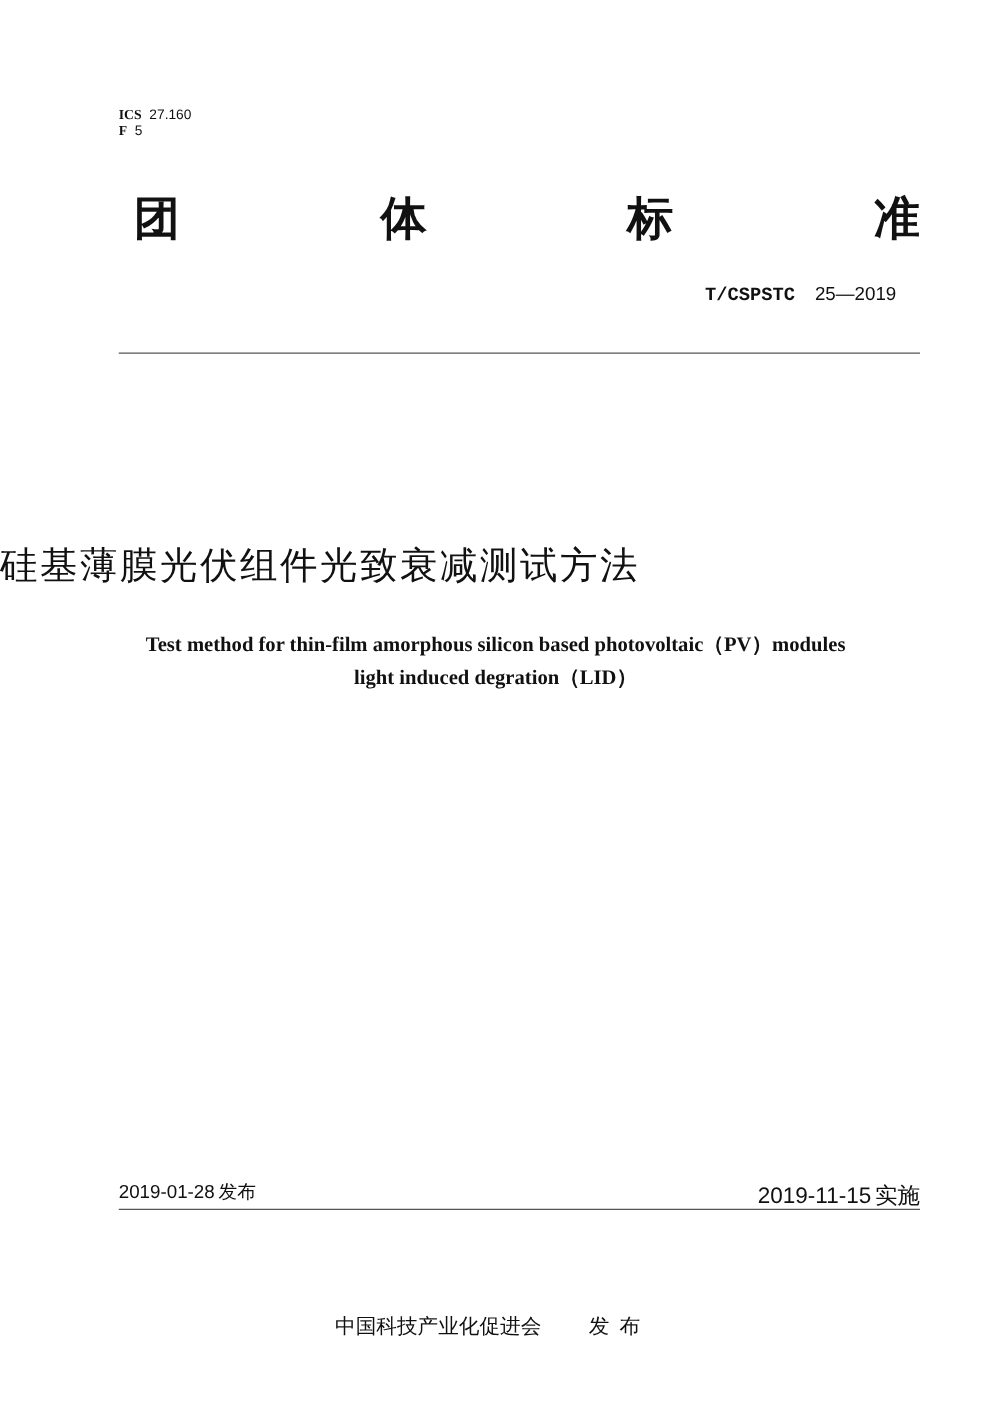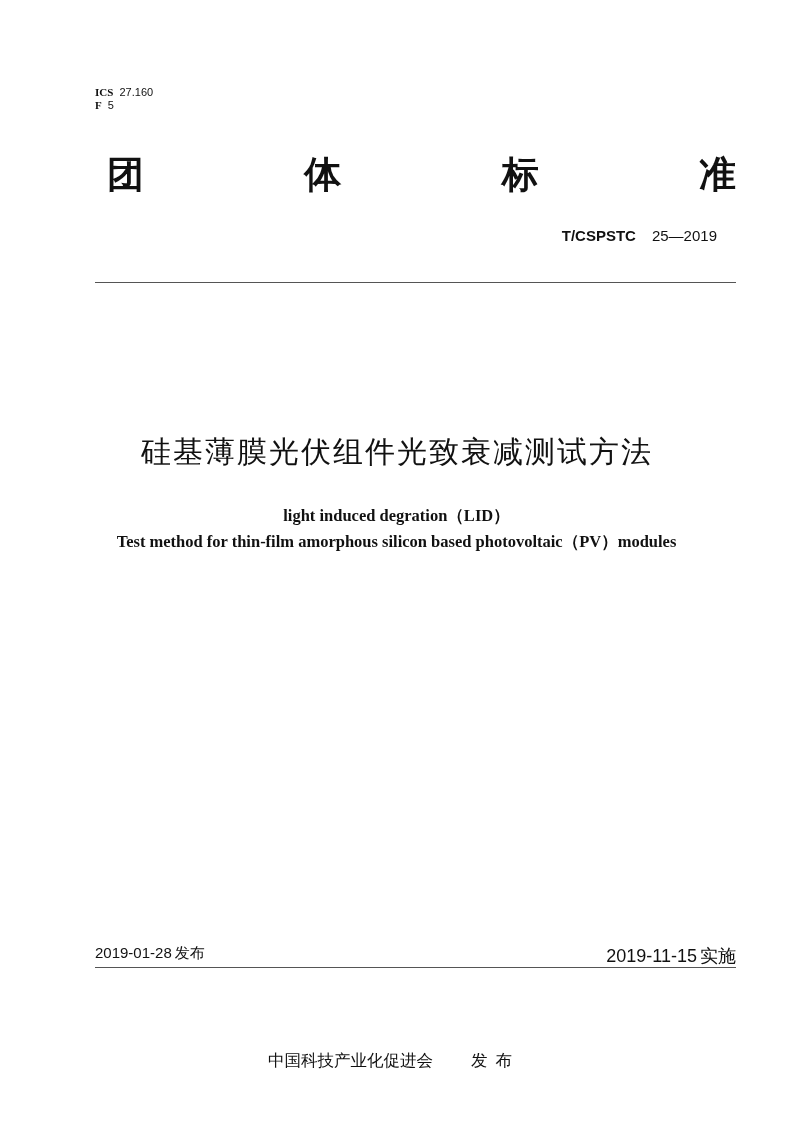--- a/index.html
+++ b/index.html
@@ -4,24 +4,24 @@
 <style>
   html, body { margin: 0; padding: 0; background: #ffffff; }
   body { width: 793px; height: 1122px; position: relative; overflow: hidden; color: #111; }
   .abs { position: absolute; }
   .ics { left: 95px; top: 38px; font-family: "Liberation Sans", sans-serif; font-size: 11px; line-height: 13px; margin-top: 48px; }
   .ics b { font-family: "Liberation Serif", serif; font-weight: bold; }
   .title-row { left: 95px; top: 150px; width: 641px; height: 50px; display: flex; justify-content: space-between; font-family: "DejaVu Sans", sans-serif; font-size: 37px; font-weight: bold; }
   .title-row span { display: block; line-height: 50px; }
   .title-row .c0 { margin-left: 12px; }
   .code { right: 76px; top: 227px; font-size: 15px; white-space: nowrap; }
-  .code .org { font-family: Liberation Sans, sans-serif; font-weight: bold; }
+  .code .org { font-family: Liberation Mono, monospace; font-weight: bold; }
   .code .num { font-family: "Liberation Sans", sans-serif; margin-left: 16px; }
   .rule { left: 95px; width: 641px; height: 0; border-top: 1.5px solid #555; }
-  .cn-title { left: 12px; width: 770px; top: 432px; text-align: center; font-family: "DejaVu Sans", sans-serif; font-size: 30px; letter-spacing: 2px; }
+  .cn-title { left: 0; width: 770px; top: 432px; font-family: "DejaVu Sans", sans-serif; font-size: 30px; letter-spacing: 2px; }
   .en-title { left: 0; width: 793px; top: 503px; text-align: center; font-family: "Liberation Serif", serif; font-weight: bold; font-size: 16.5px; line-height: 26px; }
   .date-left { left: 95px; top: 944px; font-family: "Liberation Sans", sans-serif; font-size: 15px; }
   .date-right { right: 57px; top: 944px; font-family: "Liberation Sans", sans-serif; font-size: 18px; }
   .date-left .lbl, .date-right .lbl { font-family: "DejaVu Sans", sans-serif; margin-left: 3px; }
   .publisher { left: 268px; top: 1008px; font-family: "DejaVu Sans", sans-serif; font-size: 16.5px; white-space: nowrap; margin-top: 42px; }
   .publisher .pub { margin-left: 38px; letter-spacing: 8px; }
 </style>
 </head>
 <body>
 
@@ -39,22 +39,22 @@
 
 <div class="abs code">
   <span class="org">T/CSPSTC</span><span class="num">25—2019</span>
 </div>
 
 <div class="abs rule" style="top:282px;"></div>
 
 <div class="abs cn-title">硅基薄膜光伏组件光致衰减测试方法</div>
 
 <div class="abs en-title">
+  <div>Test method for thin-film amorphous silicon based photovoltaic（PV）modules</div>
   <div>light induced degration（LID）</div>
-  <div>Test method for thin-film amorphous silicon based photovoltaic（PV）modules</div>
 </div>
 
 <div class="abs date-left">
   <span>2019-01-28</span><span class="lbl">发布</span>
 </div>
 
 <div class="abs date-right">
   <span>2019-11-15</span><span class="lbl">实施</span>
 </div>
 

